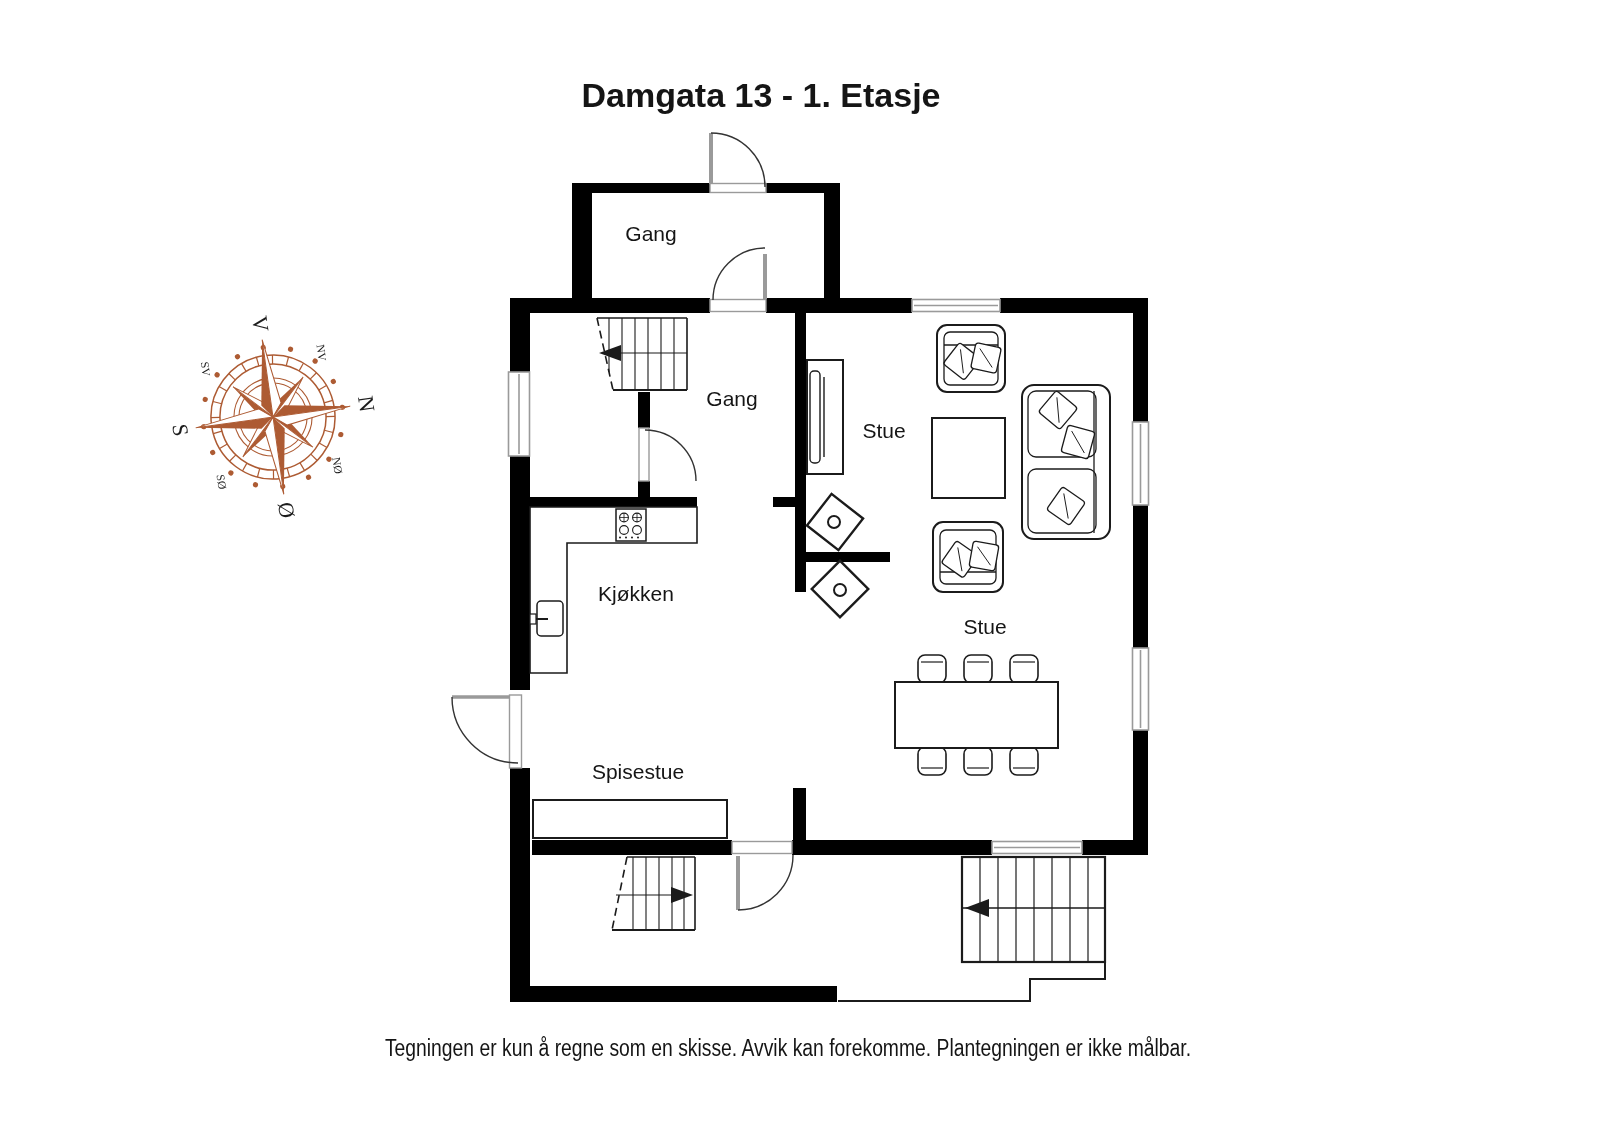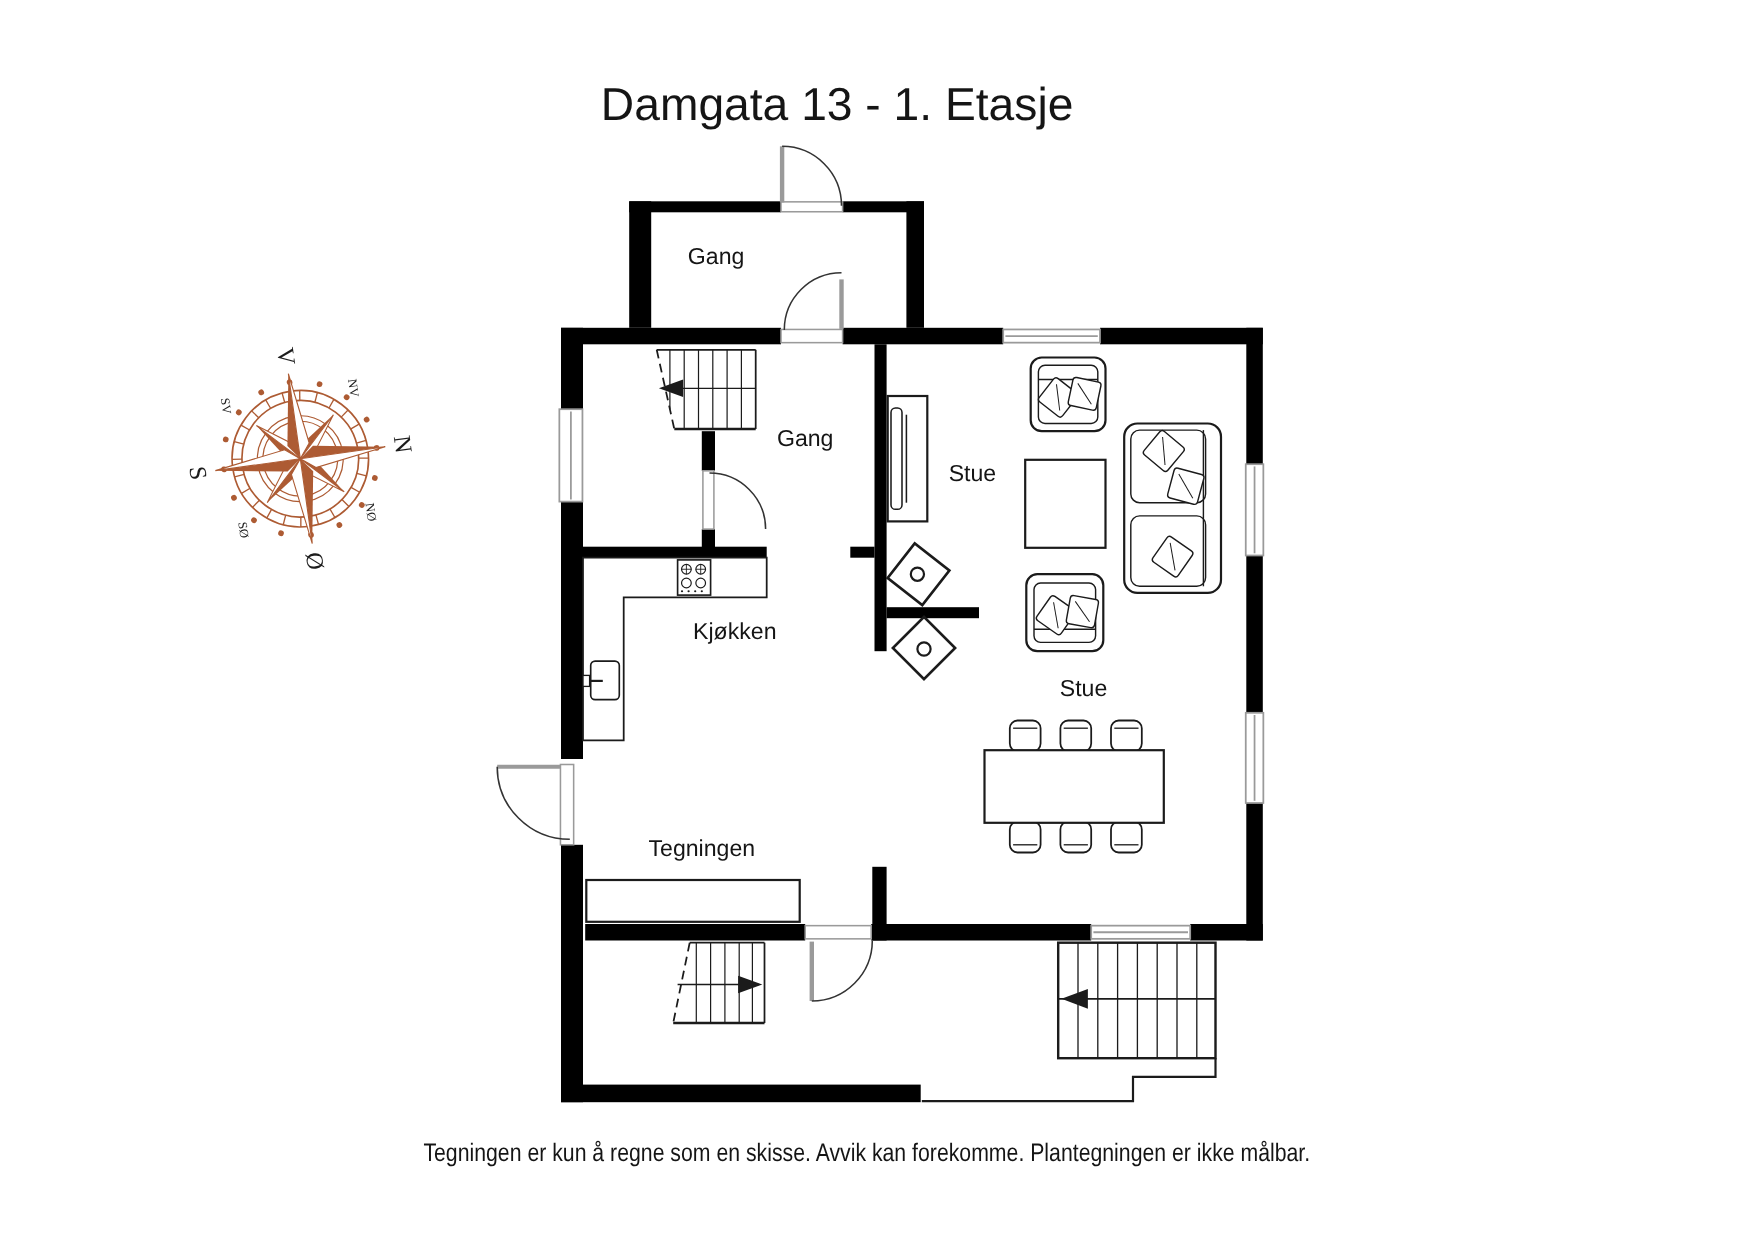--- a/index.html
+++ b/index.html
@@ -1,21 +1,21 @@
 <!DOCTYPE html>
 <html><head>
 <meta charset="utf-8">
 <style>
   html,body{margin:0;padding:0;background:#fff;}
   #stage{position:relative;width:1600px;height:1132px;background:#ffffff;overflow:hidden;
          font-family:"Liberation Sans", sans-serif;}
   #plan-svg{position:absolute;left:0;top:0;}
   .label{position:absolute;transform:translate(-50%,-50%);color:#151515;white-space:nowrap;
          font-family:"Liberation Sans", sans-serif;}
-  .title{font-size:42px;}
+  .title{font-size:34px;font-weight:bold;}
   .room{font-size:21px;}
   .disclaimer{font-size:23px;transform:translate(-50%,-50%) scaleX(0.84);}
   .compass-letter{font-family:"Liberation Serif", serif;}
 </style>
 </head>
 <body>
 
 <div id="stage">
 
   <svg id="plan-svg" width="1600" height="1132" viewBox="0 0 1600 1132" xmlns="http://www.w3.org/2000/svg">
@@ -384,20 +384,20 @@
   </svg>
 
   <div class="label title" style="left:761px; top:95px;">Damgata 13 - 1. Etasje</div>
 
   <div class="label room" style="left:651px; top:234px;">Gang</div>
 
   <div class="label room" style="left:732px; top:399px;">Gang</div>
 
   <div class="label room" style="left:884px; top:431px;">Stue</div>
 
-  <div class="label room" style="left:636px; top:575px;margin-left:32px;">Kjøkken</div>
+  <div class="label room" style="left:636px; top:594px;">Kjøkken</div>
 
   <div class="label room" style="left:985px; top:627px;">Stue</div>
 
-  <div class="label room" style="left:638px; top:772px;">Tegningen</div>
+  <div class="label room" style="left:638px; top:772px;">Spisestue</div>
 
   <div class="label disclaimer" style="left:788px; top:1048px;">Tegningen er kun å regne som en skisse. Avvik kan forekomme. Plantegningen er ikke målbar.</div>
 </div>
 
 </body></html>

